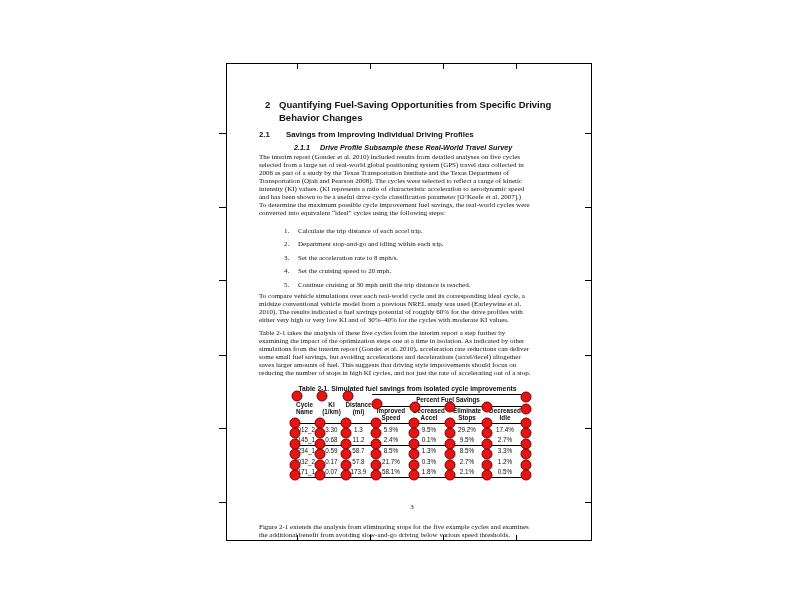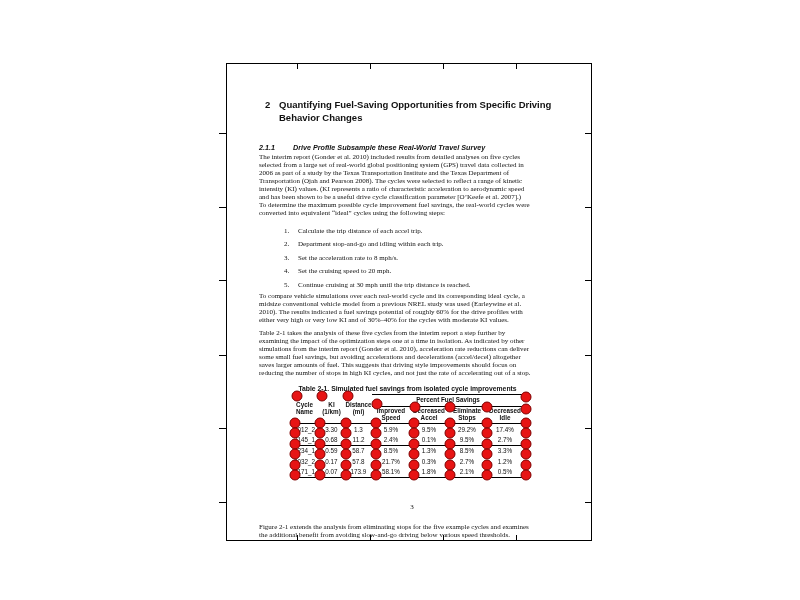--- a/index.html
+++ b/index.html
@@ -23,21 +23,21 @@
   .h1 .num{width:14px;flex:none;}
   .s21{
     position:absolute;left:32px;top:66px;display:flex;
     font-family:"Liberation Sans",sans-serif;font-weight:bold;font-size:7.8px;
   }
   .s21 .num{width:27px;flex:none;}
   .s211{
     position:absolute;left:32px;top:79px;display:flex;
     font-family:"Liberation Sans",sans-serif;font-weight:bold;font-style:italic;font-size:7.2px;
   }
-  .s211 .num{width:34px;flex:none;}
+  .s211 .num{width:26px;flex:none;margin-left:35px;}
   .ml{white-space:pre-line;}
   
   .para{
     position:absolute;left:32px;width:306px;
     font-size:7px;line-height:8px;white-space:pre-line;
   }
   #p1{top:89px;}
   #p2{top:228px;}
   #p3{top:265px;}
   #p4{top:419px;margin-top:40px;}
@@ -78,20 +78,24 @@
 <body>
 
 <div class="page">
 
   <div class="h1">
     <span class="num">2</span>
     <span class="ml">Quantifying Fuel-Saving Opportunities from Specific Driving
 Behavior Changes</span>
   </div>
 
+  <div class="s21">
+    <span class="num">2.1</span>
+    <span>Savings from Improving Individual Driving Profiles</span>
+  </div>
 
   <div class="s211">
     <span class="num">2.1.1</span>
     <span>Drive Profile Subsample these Real-World Travel Survey</span>
   </div>
 
   <div class="para" id="p1">The interim report (Gonder et al. 2010) included results from detailed analyses on five cycles
 selected from a large set of real-world global positioning system (GPS) travel data collected in
 2006 as part of a study by the Texas Transportation Institute and the Texas Department of
 Transportation (Ojah and Pearson 2008). The cycles were selected to reflect a range of kinetic

